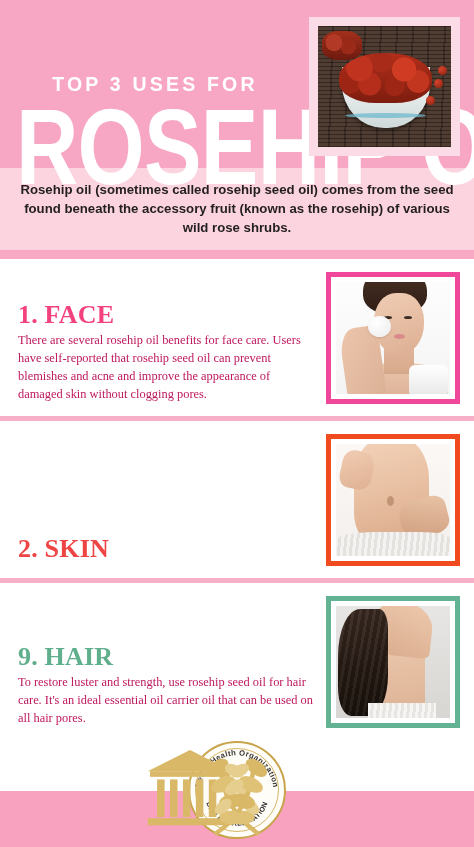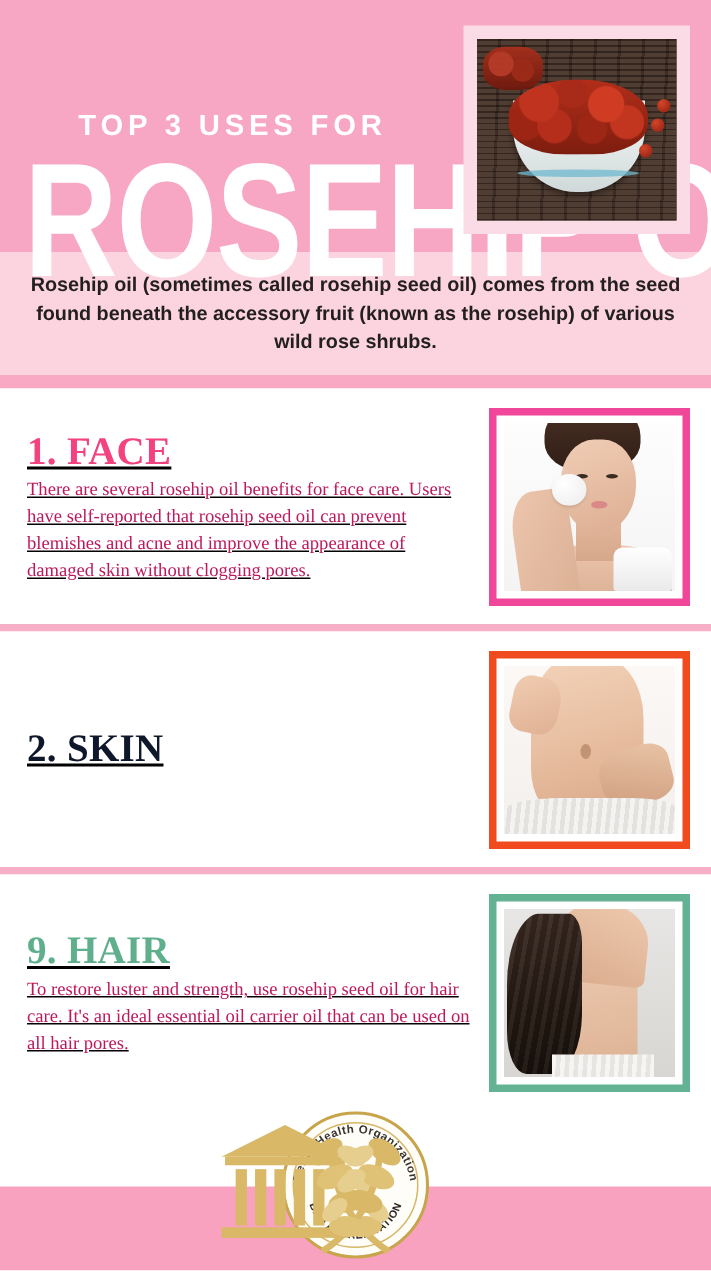--- a/index.html
+++ b/index.html
@@ -117,34 +117,33 @@
 
   .rule{ height:9px; background:#F9A9C3; width:100%; }
   .rule-thin{ height:5px; background:#F6AFC7; width:100%; }
 
   
   .section{
     background:#ffffff;
     display:flex;
     padding:13px 14px 12px 18px;
     gap:12px;
-    align-items:center;
-    text-decoration:underline;
+    align-items:flex-end;
   }
   .sec-body{ flex:1 1 auto; min-width:0; }
   .sec-head{
     font-family:"Liberation Serif", serif;
     font-weight:bold;
     font-size:26px;
     letter-spacing:0.2px;
     line-height:1.05;
     margin-bottom:4px;
   }
   .sec-head.face{ color:#F4417F; }
-  .sec-head.skin{ color:#0f172a; }
+  .sec-head.skin{ color:#ef4444; }
   .sec-head.hair{ color:#5FAF8D; }
   .sec-text{
     font-family:"Liberation Serif", serif;
     color:#be185d;
     font-size:12.4px;
     line-height:1.45;
   }
   .photo-frame{
     flex:0 0 auto;
     width:134px; height:auto;

